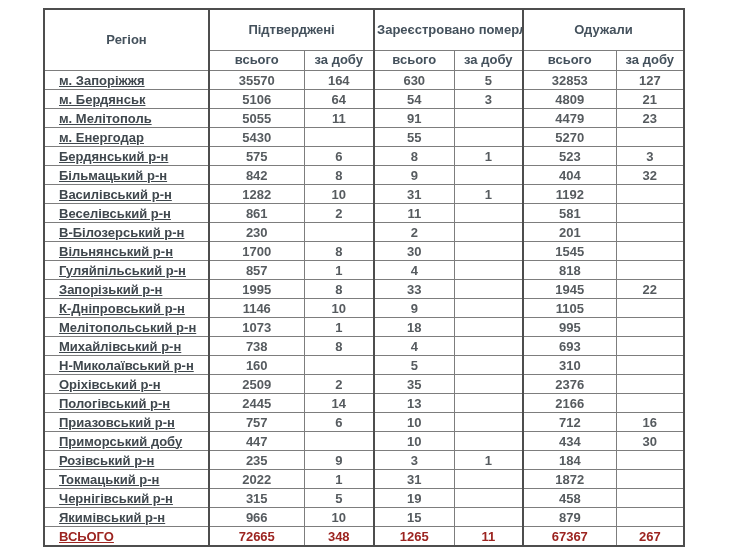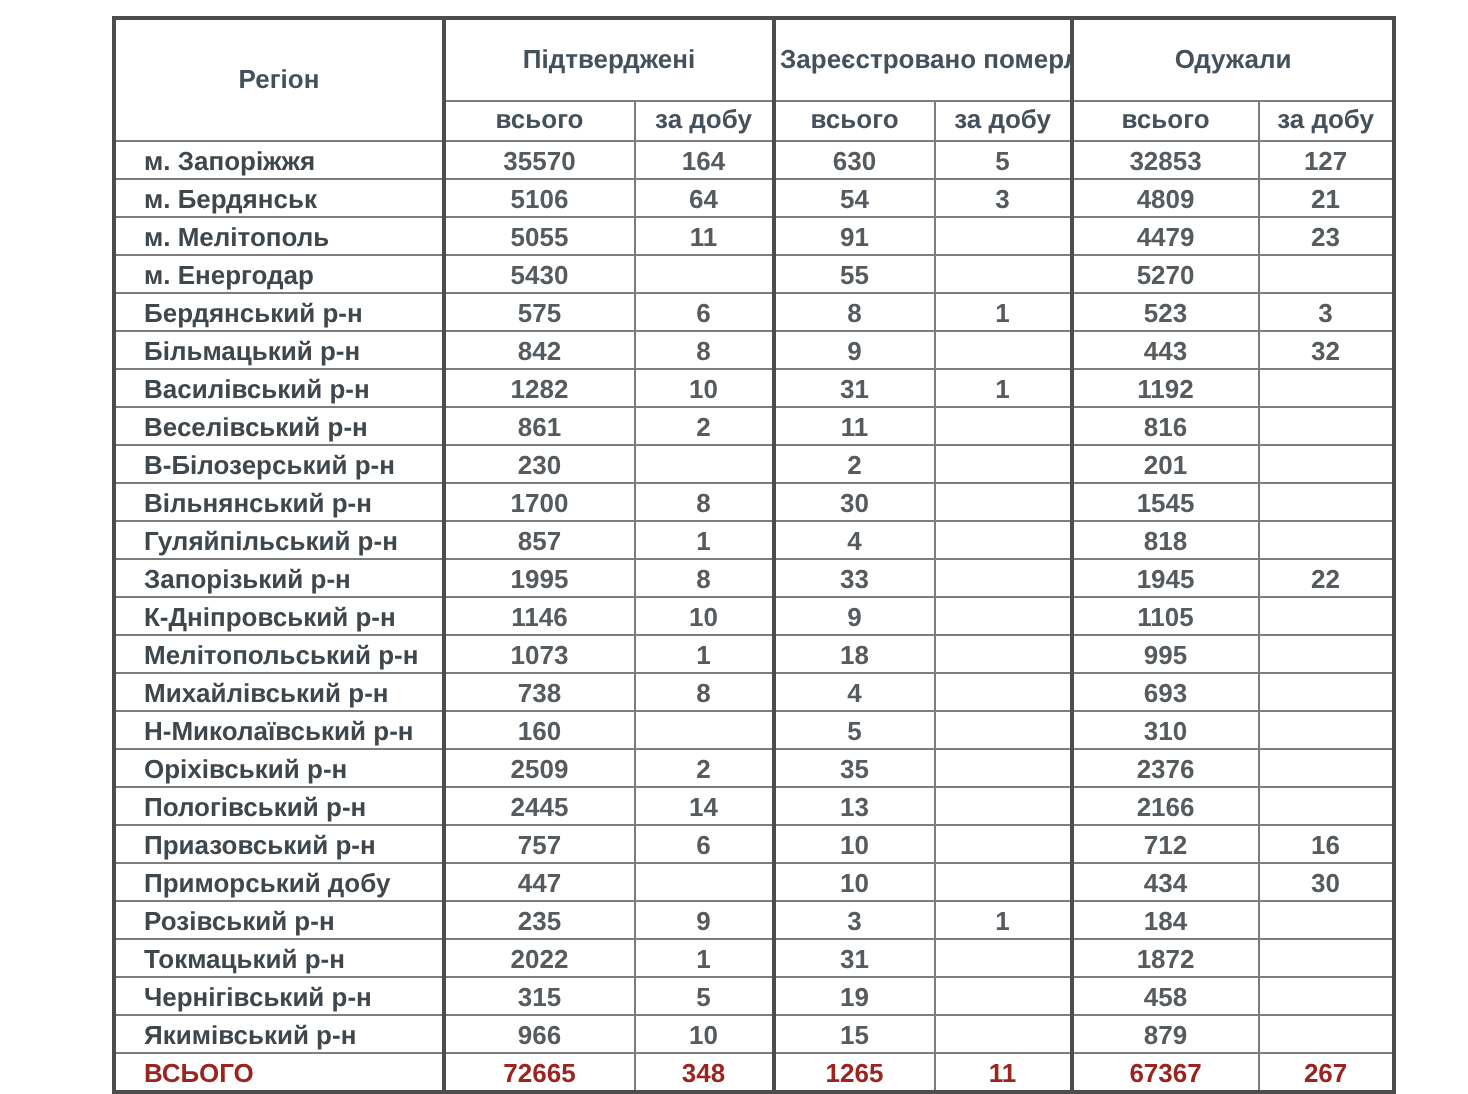--- a/index.html
+++ b/index.html
@@ -12,21 +12,20 @@
     overflow: hidden;
   }
   table.stats {
     position: absolute;
     left: 43px;
     top: 8px;
     border-collapse: collapse;
     table-layout: fixed;
     width: 640px;
     border: 2px solid var(--border-dark);
-    margin-left: 13px;
   }
   table.stats th, table.stats td {
     border: 1px solid var(--border-light);
     font-weight: bold;
     font-size: 13px;
     padding: 0 2px;
     vertical-align: middle;
     white-space: nowrap;
     overflow: hidden;
   }
@@ -34,21 +33,21 @@
   table.stats .gsep { border-right: 2px solid var(--border-dark); }
   thead th {
     color: var(--header-text);
     text-align: center;
     white-space: normal;
     line-height: 1.15;
   }
   tr.hdr1 th { height: 40px; }
   tr.hdr2 th { height: 19px; }
   tbody td { height: 18px; color: var(--value-text); text-align: center; }
-  tbody td.region { text-align: left; color: var(--region-text); padding-left: 14px; }
+  tbody td.region { text-align: left; color: var(--region-text); padding-left: 14px; text-decoration: underline; }
   tbody tr.total td { color: var(--total-text); }
   tbody tr.total td.region { color: var(--total-text); }
 </style>
 </head>
 <body>
 
 <div class="page">
   <table class="stats">
     <colgroup>
       <col style="width:165px">
@@ -120,39 +119,39 @@
           <td class="gsep">1</td>
           <td>523</td>
           <td>3</td>
         </tr>
         <tr>
           <td class="region gsep">Більмацький р-н</td>
           <td>842</td>
           <td class="gsep">8</td>
           <td>9</td>
           <td class="gsep"></td>
-          <td>443</td>
+          <td>404</td>
           <td>32</td>
         </tr>
         <tr>
           <td class="region gsep">Василівський р-н</td>
           <td>1282</td>
           <td class="gsep">10</td>
           <td>31</td>
           <td class="gsep">1</td>
           <td>1192</td>
           <td></td>
         </tr>
         <tr>
           <td class="region gsep">Веселівський р-н</td>
           <td>861</td>
           <td class="gsep">2</td>
           <td>11</td>
           <td class="gsep"></td>
-          <td>816</td>
+          <td>581</td>
           <td></td>
         </tr>
         <tr>
           <td class="region gsep">В-Білозерський р-н</td>
           <td>230</td>
           <td class="gsep"></td>
           <td>2</td>
           <td class="gsep"></td>
           <td>201</td>
           <td></td>

